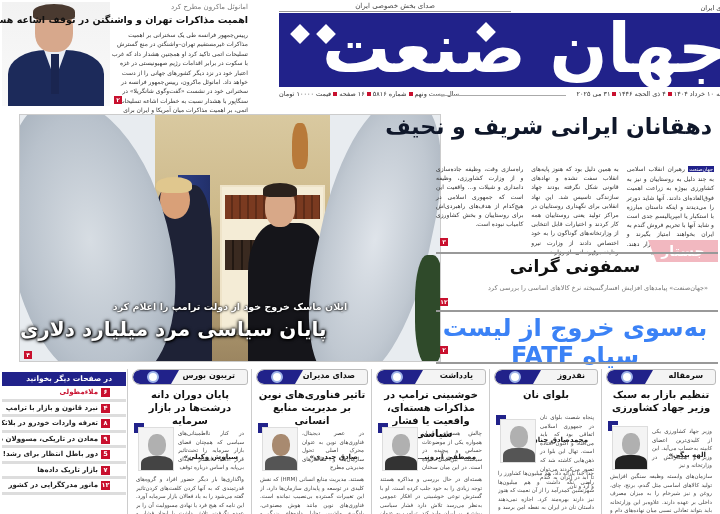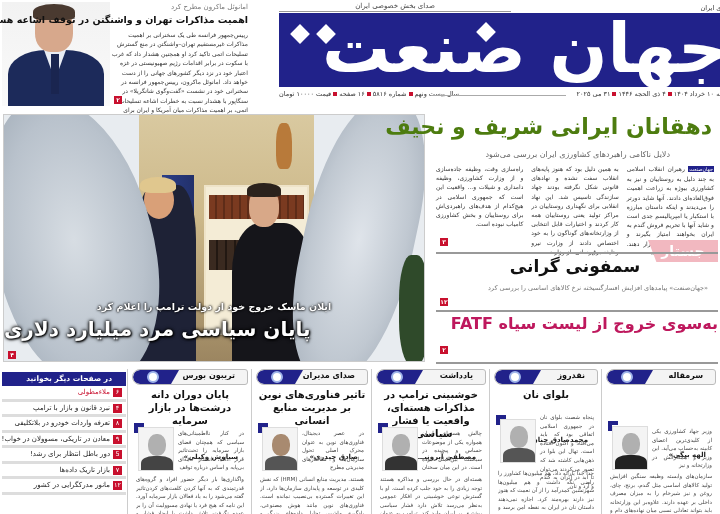--- a/index.html
+++ b/index.html
@@ -28,21 +28,21 @@
   .m-suit { position: absolute; left: 6px; top: 48px; width: 96px; height: 60px; background: #1c2a5a; border-radius: 40% 40% 0 0; }
   .m-shirt { position: absolute; left: 42px; top: 48px; width: 22px; height: 30px; background: #e8ecf4; clip-path: polygon(0 0,100% 0,50% 100%); }
   .m-tie { position: absolute; left: 49px; top: 52px; width: 8px; height: 40px; background: #1a2550; }
   .macron-kicker { position: absolute; right: 4px; top: 3px; font-size: 7px; color: #777; }
   .macron-title { position: absolute; right: 4px; top: 14px; font-size: 9.5px; font-weight: bold; color: #111; white-space: nowrap; }
   .macron-body { position: absolute; right: 4px; top: 30px; width: 138px; font-size: 6px; line-height: 9.4px; color: #333; }
   .pagebadge { display:inline-block; width: 8px; height: 8px; background: #c8102e; color: #fff; font-size: 6px; line-height: 8px; text-align: center; font-weight: bold; }
   .macron-badge { position:absolute; left: 114px; top: 96px; }
 
   
-  .main-photo { position: absolute; left: 3px; top: 114px; width: 422px; height: 248px; background: #e8ecf0; overflow: hidden; border: 1px solid #ccc; }
+  .main-photo { position: absolute; left: 19px; top: 114px; width: 422px; height: 248px; background: #e8ecf0; overflow: hidden; border: 1px solid #ccc; }
   .room { position: absolute; left: 135px; top: 0; width: 175px; height: 248px; background: linear-gradient(180deg,#d9c9a0 0%,#cdb98a 40%,#9b8560 100%); }
   .shelf { position: absolute; left: 200px; top: 70px; width: 105px; height: 150px; background: #f4ecd6; border: 2px solid #eee3c8; }
   .books1 { position: absolute; left: 205px; top: 80px; width: 95px; height: 24px; background: repeating-linear-gradient(90deg,#7a3a20 0 6px,#5e2c18 6px 8px); }
   .books2 { position: absolute; left: 205px; top: 125px; width: 95px; height: 30px; background: repeating-linear-gradient(90deg,#3a2a20 0 7px,#221812 7px 9px); }
   .vase { position: absolute; left: 272px; top: 8px; width: 16px; height: 46px; background: #b87a3a; border-radius: 40% 40% 30% 30%; }
   .flag { position: absolute; left: 158px; top: 60px; width: 32px; height: 170px; background: linear-gradient(90deg,#2b3f88,#22306a); }
   .trump { position: absolute; left: 132px; top: 70px; width: 60px; height: 180px; background: #1e2236; border-radius: 30% 30% 0 0; }
   .trump-head { position: absolute; left: 140px; top: 66px; width: 30px; height: 38px; background: #d9a078; border-radius: 50%; }
   .trump-hair { position: absolute; left: 136px; top: 62px; width: 36px; height: 16px; background: #e0c78e; border-radius: 50% 50% 30% 30%; }
   .musk { position: absolute; left: 228px; top: 108px; width: 80px; height: 140px; background: #15151a; border-radius: 35% 35% 0 0; }
@@ -50,36 +50,36 @@
   .musk-hair { position: absolute; left: 243px; top: 68px; width: 34px; height: 14px; background: #2b221c; border-radius: 50% 50% 20% 20%; }
   .tree-left { position: absolute; left: -10px; top: -20px; width: 160px; height: 290px; background: radial-gradient(ellipse at 50% 50%, #d7dde3 0%, #b9c2cc 60%, #9aa5b1 100%); border-radius: 40% 60% 40% 50%; transform: rotate(-8deg); }
   .tree-right { position: absolute; left: 300px; top: -20px; width: 110px; height: 290px; background: radial-gradient(ellipse at 50% 50%, #dfe4ea 0%, #c0c8d1 60%, #a0aab6 100%); border-radius: 50% 40% 50% 40%; transform: rotate(12deg); }
   .bush { position: absolute; left: 395px; top: 140px; width: 30px; height: 110px; background: #2f4a2a; border-radius: 40%; }
   .photo-kicker { position: absolute; left: 0; right: 0; top: 186px; text-align: center; font-size: 9.5px; font-weight: bold; color: #fff; text-shadow: 0 0 2px #000, 0 0 3px #000; direction: rtl; }
   .photo-title { position: absolute; left: 0; right: 0; top: 202px; text-align: left; font-size: 20px; font-weight: bold; color: #fff; text-shadow: 0 0 3px #000, 0 0 4px #000, 1px 1px 2px #000; direction: rtl; }
   .photo-badge { position: absolute; left: 4px; top: 236px; }
 
   
   .lead { position: absolute; left: 432px; top: 112px; width: 286px; height: 140px; }
-  .lead-title { position: absolute; right: 6px; top: 2px; font-size: 22px; font-weight: bold; color: #4d7c0f; white-space: nowrap; direction: rtl; }
+  .lead-title { position: absolute; right: 6px; top: 2px; font-size: 22px; font-weight: bold; color: #0f172a; white-space: nowrap; direction: rtl; }
   .lead-sub { position: absolute; right: 48px; top: 38px; font-size: 8px; color: #666; direction: rtl; }
   .lead-cols { position: absolute; left: 4px; top: 52px; width: 278px; height: 82px; display: flex; flex-direction: row-reverse; gap: 8px; }
   .lead-col { flex: 1; font-size: 6px; line-height: 9.2px; color: #333; direction: rtl; text-align: justify; }
   .lead-col .src { background: #21228a; color: #fff; font-size: 5px; padding: 0 1px; }
   .lead-badge { position: absolute; left: 8px; top: 126px; }
   .jostar { position: absolute; right: 0; top: 128px; width: 70px; height: 22px; background: #f2b8c0; color: #fff; font-weight: bold; font-size: 14px; text-align: center; line-height: 22px; direction: rtl; clip-path: polygon(0 0,100% 0,100% 100%,12% 100%); }
   .divider { position: absolute; height: 2px; background: #999; }
 
   .story2 { position: absolute; left: 432px; top: 254px; width: 286px; height: 56px; }
   .s2-title { position: absolute; left: 0; right: 0; top: 2px; text-align: center; font-size: 17px; font-weight: bold; color: #111; direction: rtl; }
   .s2-sub { position: absolute; right: 10px; top: 30px; font-size: 6.5px; color: #777; direction: rtl; white-space: nowrap; margin-left: 44px; }
   .s2-badge { position: absolute; left: 8px; top: 44px; }
 
   .story3 { position: absolute; left: 432px; top: 312px; width: 286px; height: 50px; }
-  .s3-title { position: absolute; left: 0; right: 0; top: 2px; font-size: 16px; font-weight: bold; color: #be185d; direction: rtl; }
+  .s3-title { position: absolute; left: 0; right: 0; top: 2px; text-align: center; font-size: 24px; font-weight: bold; color: #3b82f6; direction: rtl; }
   .s3-sub { position: absolute; right: 10px; top: 32px; font-size: 6.5px; color: #777; direction: rtl; white-space: nowrap; }
   .s3-badge { position: absolute; left: 8px; top: 34px; }
 
   
   .bottom { position: absolute; left: 0; top: 369px; width: 720px; height: 145px; }
   .col { position: absolute; top: 0; height: 145px; }
   .col-head { position: absolute; top: 0; left: 4px; right: 4px; height: 16px; border: 1px solid #bbb; border-radius: 8px 3px 3px 8px; background: #f4f4f4; overflow: hidden; }
   .col-head .tab { position: absolute; left: 0; top: 0; width: 38px; height: 14px; background: #21228a; border-radius: 7px 0 0 7px; }
   .col-head .tab::after { content:""; position:absolute; right:-8px; top:0; width:0; height:0; border-top:14px solid #21228a; border-right:8px solid transparent; }
   .col-head .logo-circle { position: absolute; left: 14px; top: 1px; width: 12px; height: 12px; border-radius: 50%; border: 2px solid #9fb4ea; background: #fff; }
@@ -90,21 +90,21 @@
   .col-photo-frame { position: absolute; top: 52px; left: 6px; width: 10px; height: 10px; border-left: 4px solid #21228a; border-top: 4px solid #21228a; }
   .col-photo .face { position: absolute; left: 9px; top: 6px; width: 18px; height: 22px; background: #b0b0b0; border-radius: 45%; }
   .col-photo .body { position: absolute; left: 2px; top: 28px; width: 32px; height: 18px; background: #555; border-radius: 40% 40% 0 0; }
   .col-text-top { position: absolute; top: 58px; right: 8px; left: 50px; font-size: 5.5px; line-height: 8.6px; color: #444; direction: rtl; text-align: justify; }
   .col-text-bot { position: absolute; top: 103px; right: 8px; left: 8px; font-size: 5.5px; line-height: 8.6px; color: #444; direction: rtl; text-align: justify; overflow: hidden; height: 42px; }
   .col-sep { position: absolute; top: 0; width: 1px; height: 145px; background: #ccc; }
 
   
   .index { position: absolute; left: 2px; top: 372px; width: 124px; height: 142px; }
   .index-head { height: 14px; background: #21228a; color: #fff; font-size: 7.5px; font-weight: bold; direction: rtl; text-align: right; padding-right: 14px; line-height: 14px; }
-  .index-item { height: 15.5px; border-bottom: 3px solid #ddd; font-size: 7px; font-weight: normal; color: #222; direction: rtl; text-align: right; padding-right: 4px; line-height: 13px; white-space: nowrap; overflow: hidden; }
+  .index-item { height: 15.5px; border-bottom: 3px solid #ddd; font-size: 7px; font-weight: bold; color: #222; direction: rtl; text-align: right; padding-right: 16px; line-height: 13px; white-space: nowrap; overflow: hidden; }
   .index-item .num { display: inline-block; min-width: 9px; height: 9px; background: #c8102e; color: #fff; font-size: 6.5px; line-height: 9px; text-align: center; margin-left: 3px; }
   .index-item.highlight .txt { color: #c8102e; }
 </style>
 </head>
 <body>
 
 <div class="macron">
   <div class="macron-photo">
     <div class="m-suit"></div>
     <div class="m-shirt"></div>
@@ -156,21 +156,20 @@
   <div class="tree-left"></div>
   <div class="tree-right"></div>
   <div class="bush"></div>
   <div class="photo-kicker">ایلان ماسک خروج خود از دولت ترامپ را اعلام کرد</div>
   <div class="photo-title">پایان سیاسی مرد میلیارد دلاری</div>
   <span class="pagebadge photo-badge">۴</span>
 </div>
 
 <div class="lead">
   <div class="lead-title">دهقانان ایرانی شریف و نحیف</div>
-  <div class="lead-sub">دلایل ناکامی راهبردهای کشاورزی ایران بررسی می‌شود</div>
   <div class="lead-cols">
     <div class="lead-col"><span class="src">جهان‌صنعت</span> <span>رهبران انقلاب اسلامی به چند دلیل به روستاییان و نیز به کشاورزی بیوژه به زراعت اهمیت فوق‌العاده‌ای دادند. آنها شاید دورتر را می‌دیدند و اینکه داستان مبارزه با استکبار یا امپریالیسم جدی است و شاید آنها با تحریم فروش گندم به ایران بخواهند امتیاز بگیرند و حکومت را زیر فشار قرار دهند. کشاورزی را جدی گرفتند.</span></div>
     <div class="lead-col">به همین دلیل بود که هنوز پایه‌های انقلاب سفت نشده و نهادهای قانونی شکل نگرفته بودند جهاد سازندگی تاسیس شد. این نهاد انقلابی برای نگهداری روستاییان در مراکز تولید یعنی روستاییان همه کار کردند و اختیارات قابل انتخابی از وزارتخانه‌های گوناگون را به خود اختصاص دادند از وزارت نیرو وظیفه برق‌رسانی، از وزارت</div>
     <div class="lead-col">راه‌سازی وقت، وظیفه جاده‌سازی و از وزارت کشاورزی، وظیفه دامداری و شیلات و... واقعیت این است که جمهوری اسلامی در هیچ‌کدام از هدف‌های راهبردی‌اش برای روستاییان و بخش کشاورزی کامیاب نبوده است.</div>
   </div>
   <span class="pagebadge lead-badge">۳</span>
   <div class="jostar">جستار</div>
 </div>
 <div class="divider" style="left:436px;top:252px;width:282px"></div>
 
@@ -188,20 +187,21 @@
 <div class="divider" style="left:436px;top:362px;width:282px"></div>
 
 <div class="bottom">
 
   <div class="col" style="left:602px;width:118px">
     <div class="col-head">
         <div class="tab"></div>
         <div class="logo-circle"></div>
         <div class="label">سرمقاله</div>
       </div>
+    <div class="col-title">تنظیم بازار به سبک وزیر جهاد کشاورزی</div>
     <div class="col-author">الهه بیگی»</div>
     <div class="col-photo-frame"></div>
     <div class="col-photo">
         <div class="face"></div>
         <div class="body" style="background:#222"></div>
       </div>
     <div class="col-text-top">وزیر جهاد کشاورزی یکی از کلیدی‌ترین اعضای کابینه به‌حساب می‌آید. این وزیر و همکارانش در وزارتخانه و نیز</div>
     <div class="col-text-bot">سازمان‌های وابسته وظیفه سنگین افزایش تولید کالاهای اساسی مثل گندم، برنج، چای، روغن و نیز شیرخام را به میزان مصرف داخلی بر عهده دارند. علاوه‌بر این وزارتخانه باید بتواند تعادلی نسبی میان نهاده‌های دام و طیور بین تولید داخلی و نیز واردات برقرار</div>
   </div>
   <div class="col-sep" style="left:601px"></div>

